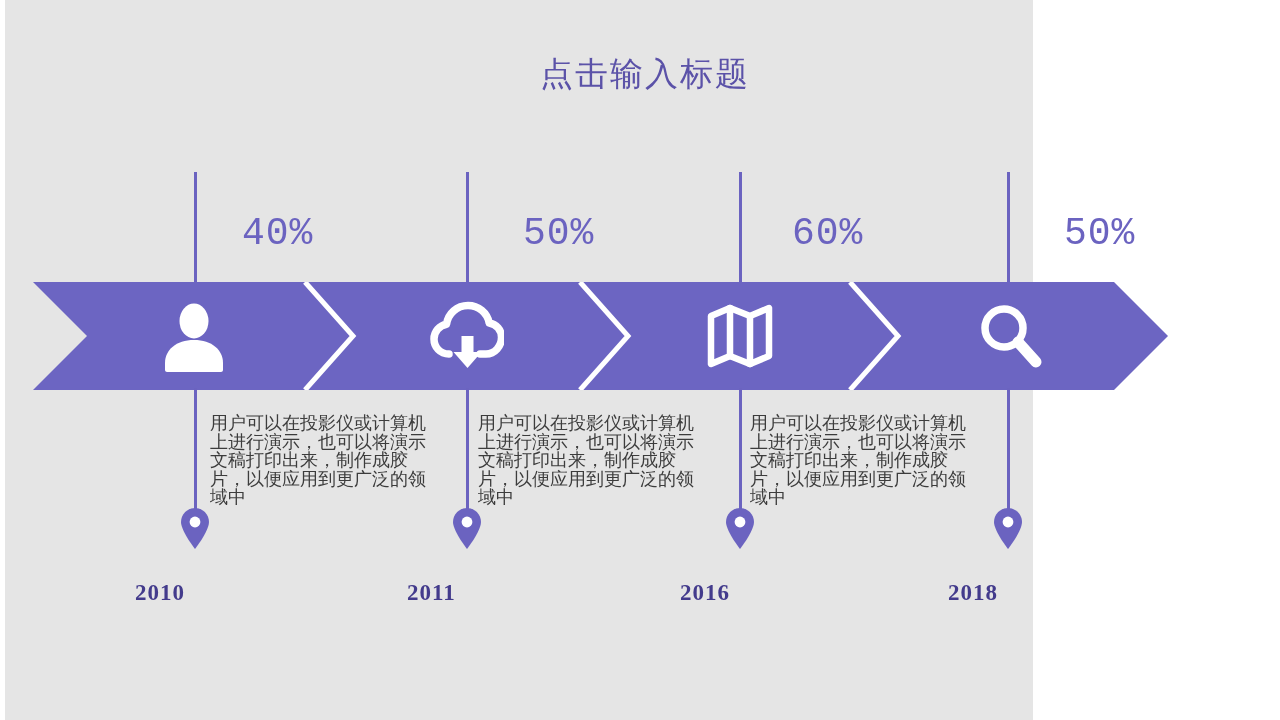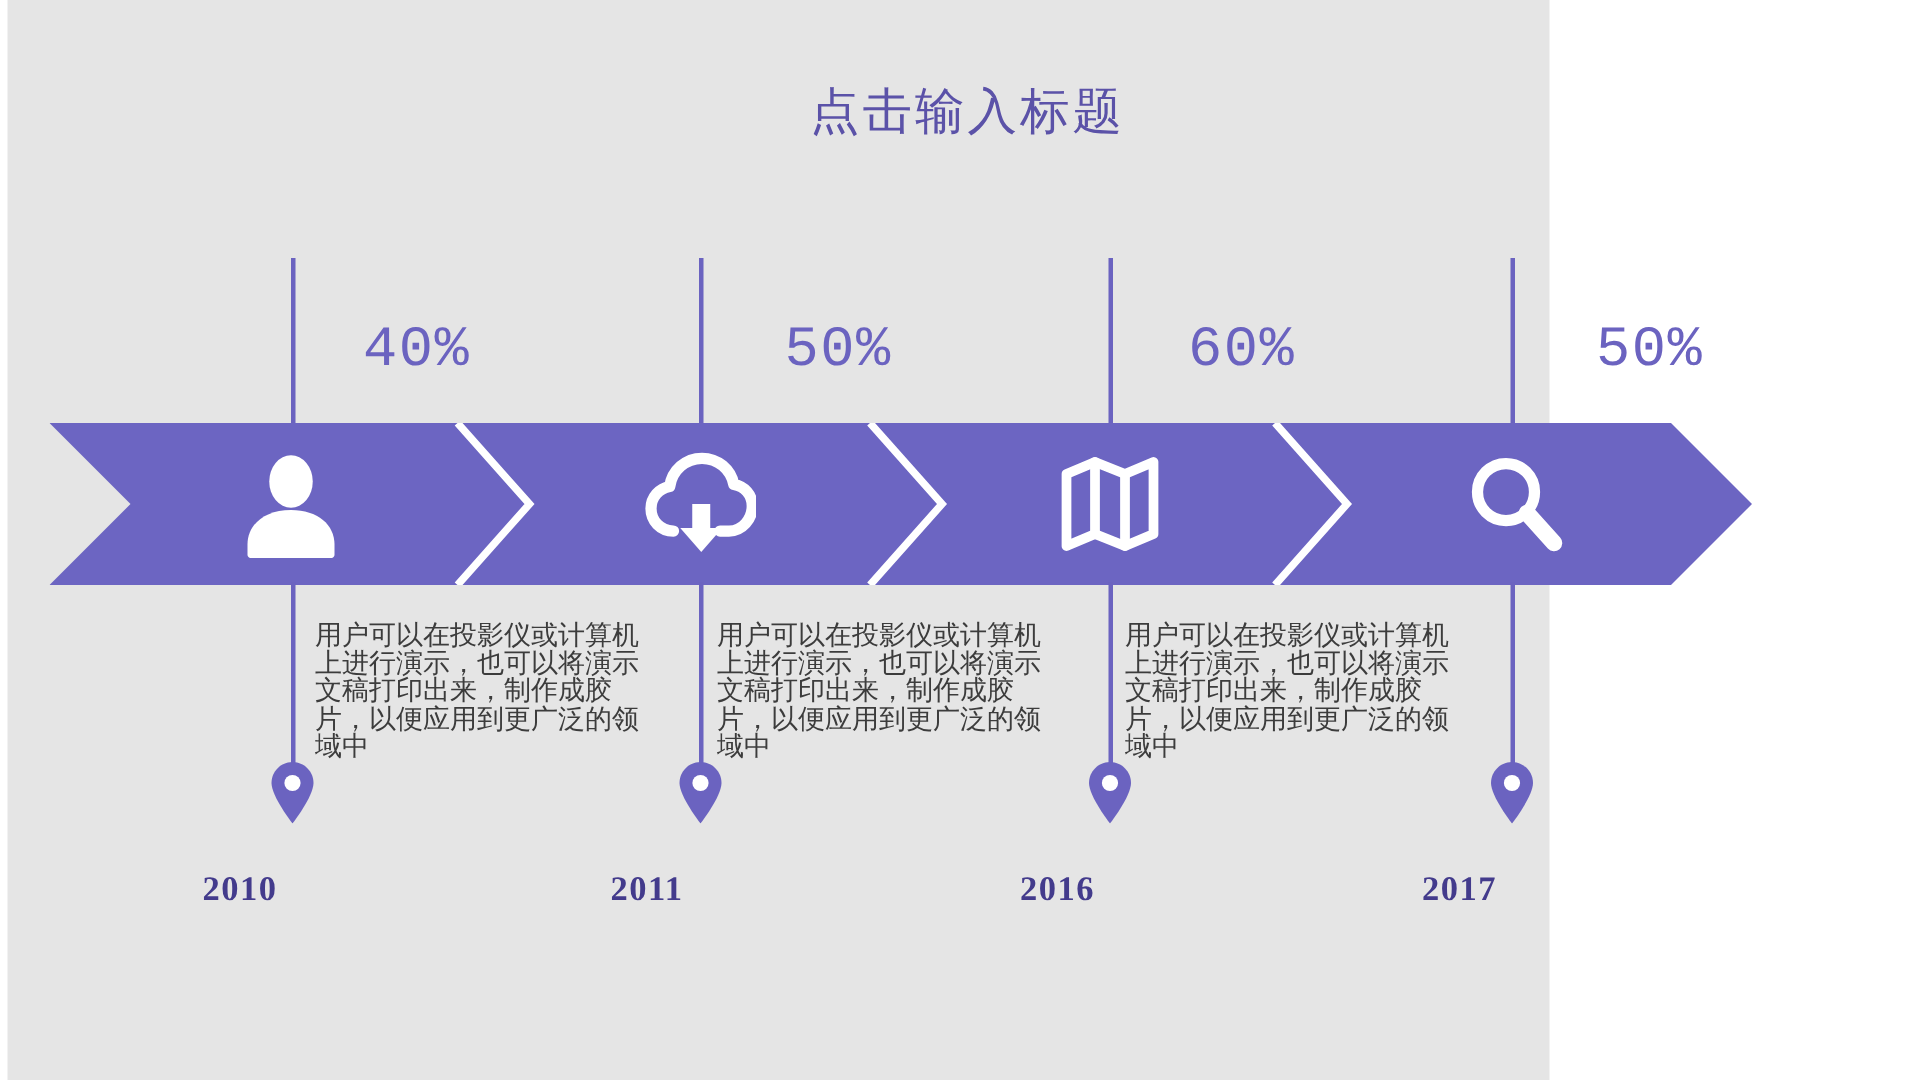--- a/index.html
+++ b/index.html
@@ -198,15 +198,15 @@
   <div class="pin" style="left:988px;">
     <svg viewBox="0 0 30 41" xmlns="http://www.w3.org/2000/svg">
       <path d="M 15 41 C 15 41 29 23 29 14 C 29 6.3 22.7 0 15 0 C 7.3 0 1 6.3 1 14 C 1 23 15 41 15 41 Z" fill="#6b63c0"></path>
       <circle cx="15" cy="14" r="5.4" fill="#ffffff"></circle>
     </svg>
   </div>
 
   <div class="year" style="left:130px;">2010</div>
   <div class="year" style="left:402px;">2011</div>
   <div class="year" style="left:675px;">2016</div>
-  <div class="year" style="left:943px;">2017</div>
+  <div class="year" style="left:943px;">2018</div>
 
 </div>
 
 </body></html>

